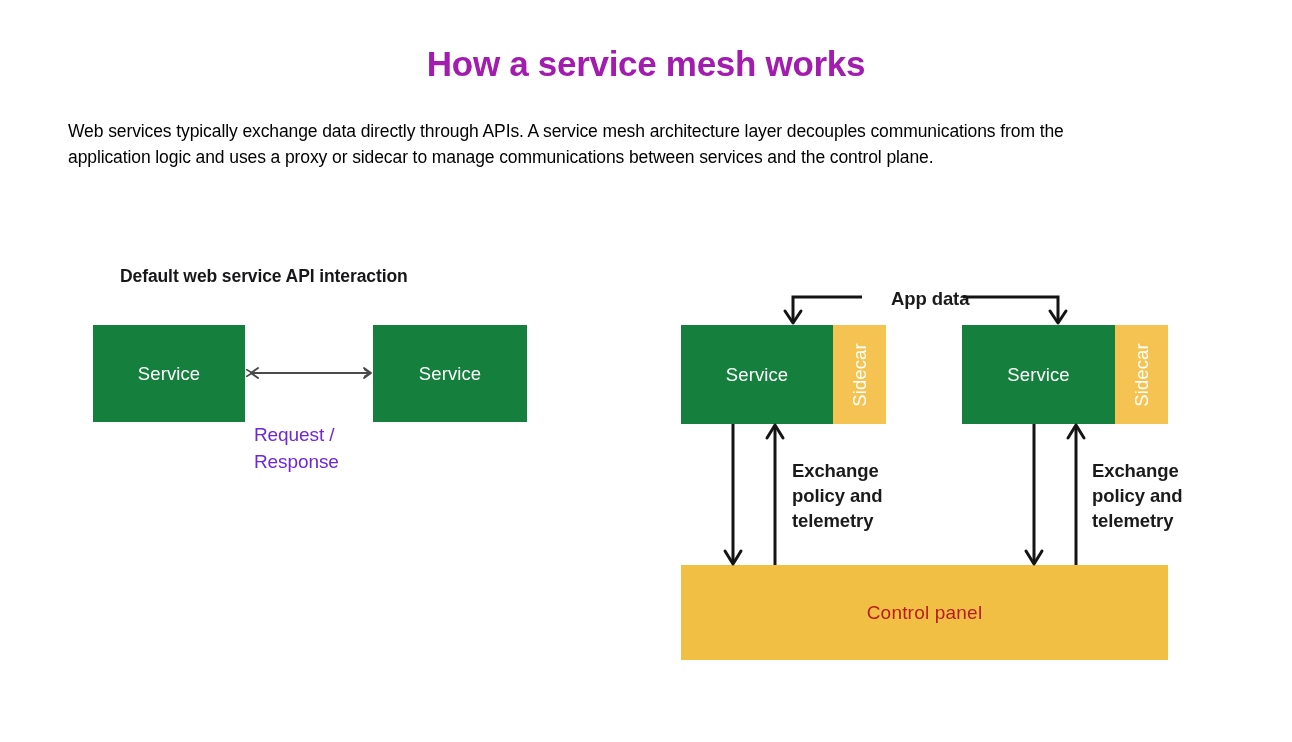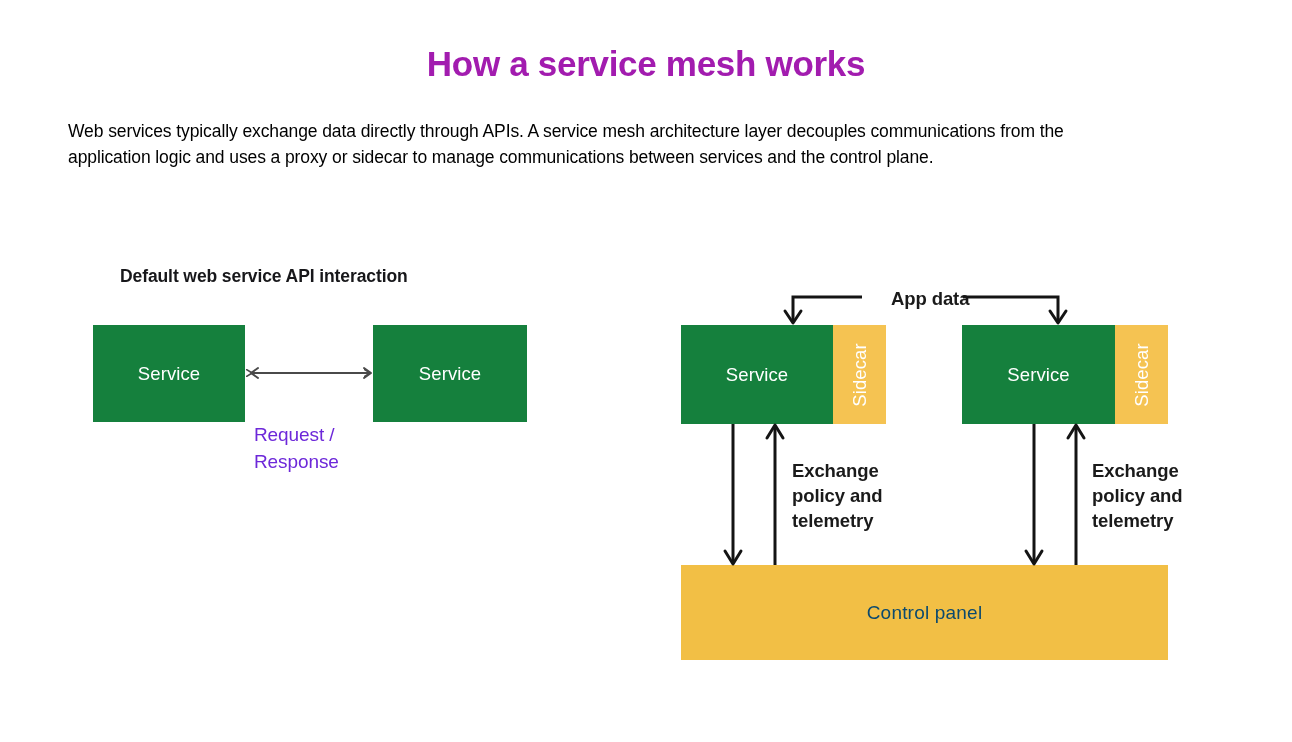--- a/index.html
+++ b/index.html
@@ -73,21 +73,21 @@
     color: #ffffff;
     font-size: 18.5px;
   }
   .box-sidecar .vlabel {
     transform: rotate(-90deg);
     white-space: nowrap;
     letter-spacing: 0.1px;
   }
   .box-control {
     background: #f2bf45;
-    color: #0c4a6e;
+    color: #b91c1c;
     font-size: 19px;
     letter-spacing: 0.2px;
     justify-content: center;
   }
 
   
   #svc-left-a  { left: 93px;  top: 325px; width: 152px; height: 97px; }
   #svc-left-b  { left: 373px; top: 325px; width: 154px; height: 97px; }
 
   

